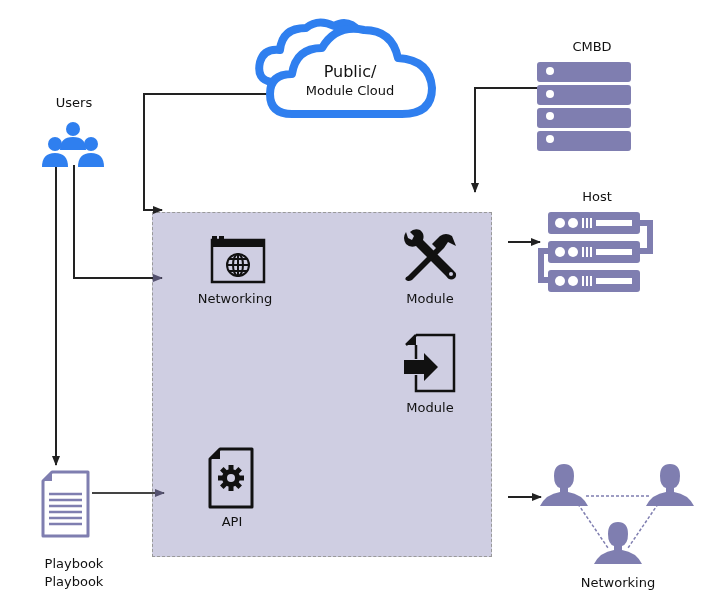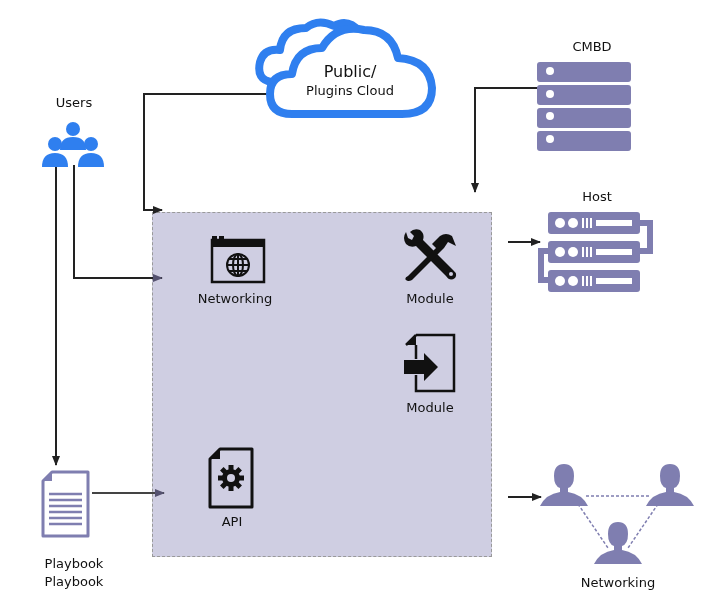--- a/index.html
+++ b/index.html
@@ -53,21 +53,21 @@
   </g>
 </svg>
 
 <svg class="ico" style="left:252px; top:10px;" width="190" height="116" viewBox="0 0 190 116">
   <g fill="#fff" stroke="#2f7fef" stroke-width="8" stroke-linejoin="round">
     <path d="M20,72 Q4,70 8,52 Q12,38 28,40 Q30,18 54,18 Q66,8 82,16 Q96,8 108,22 L100,60 Z"></path>
     <path d="M40,104 Q18,104 18,84 Q18,64 40,64 Q44,38 70,38 Q84,14 112,20 Q140,20 146,48 Q178,50 180,78 Q180,104 150,104 Z"></path>
   </g>
 </svg>
 <div class="lbl" style="left:350px; top:63px; font-size:16px; font-weight:500;">Public/</div>
-<div class="lbl" style="left:350px; top:82px; font-size:13px; font-weight:500;">Plugins Cloud</div>
+<div class="lbl" style="left:350px; top:82px; font-size:13px; font-weight:500;">Module Cloud</div>
 
 <div class="lbl" style="left:584px; top:38px;margin-left:8px;">CMBD</div>
 <svg class="ico" style="left:537px; top:62px;" width="96" height="92" viewBox="0 0 96 92">
   <g fill="#7f7eb0">
     <rect x="0" y="0" width="94" height="20" rx="3"></rect>
     <rect x="0" y="23" width="94" height="20" rx="3"></rect>
     <rect x="0" y="46" width="94" height="20" rx="3"></rect>
     <rect x="0" y="69" width="94" height="20" rx="3"></rect>
   </g>
   <g fill="#fff">

